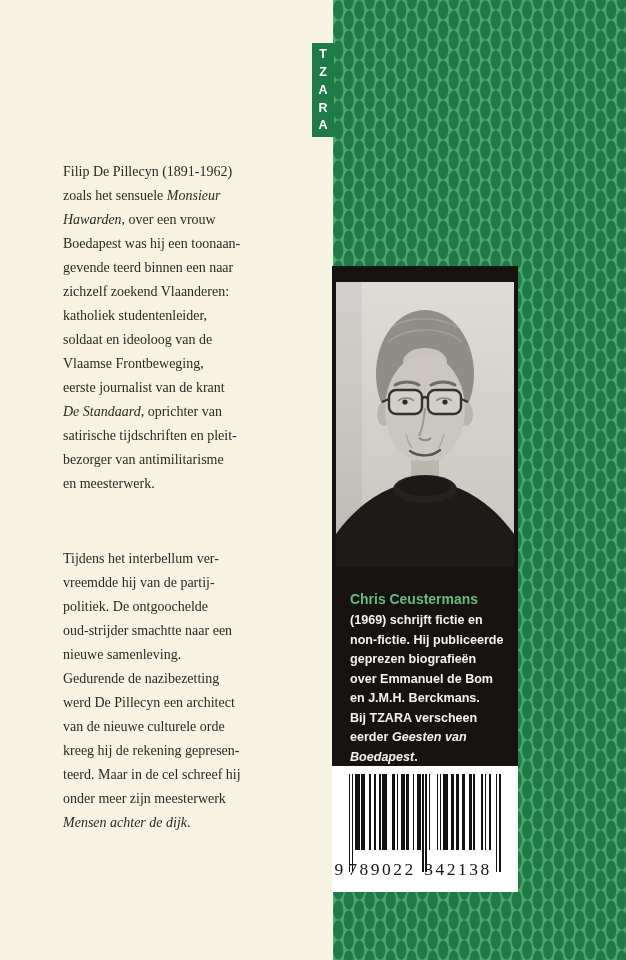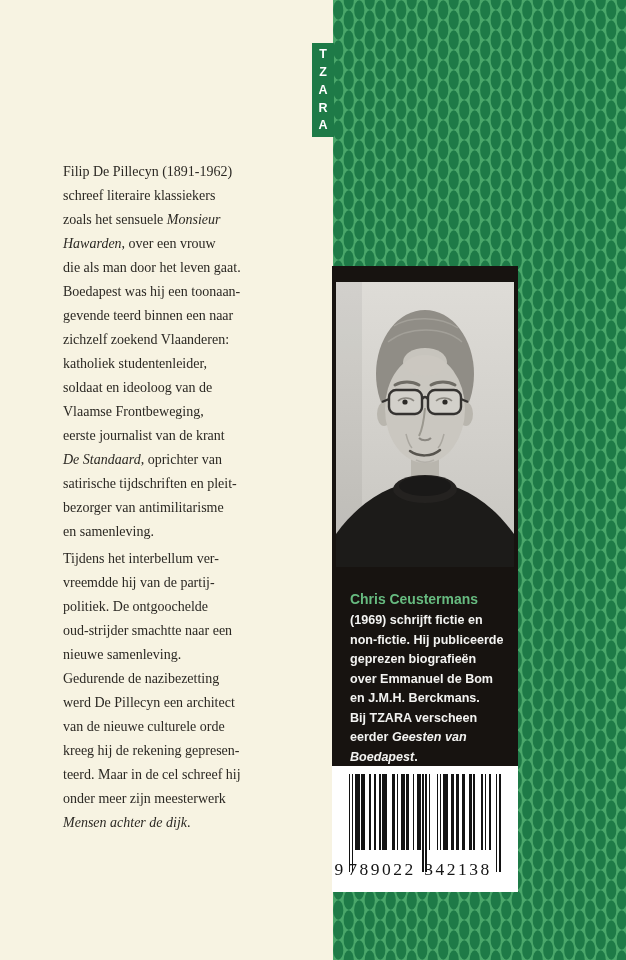--- a/index.html
+++ b/index.html
@@ -63,35 +63,33 @@
   <div class="tzara">
       <div class="tline"><span>T</span></div>
       <div class="tline"><span>Z</span></div>
       <div class="tline"><span>A</span></div>
       <div class="tline"><span>R</span></div>
       <div class="tline"><span>A</span></div>
     </div>
 
   <div class="copy p1">
       <div class="tline"><span>Filip De Pillecyn (1891-1962)</span></div>
-      <div class="tline"><span>schreef literaire klassiekers</span></div>
       <div class="tline"><span>zoals het sensuele </span><i>Monsieur</i></div>
       <div class="tline"><i>Hawarden</i><span>, over een vrouw</span></div>
-      <div class="tline"><span>die als man door het leven gaat.</span></div>
       <div class="tline"><span>Boedapest was hij een toonaan-</span></div>
       <div class="tline"><span>gevende teerd binnen een naar</span></div>
       <div class="tline"><span>zichzelf zoekend Vlaanderen:</span></div>
       <div class="tline"><span>katholiek studentenleider,</span></div>
       <div class="tline"><span>soldaat en ideoloog van de</span></div>
       <div class="tline"><span>Vlaamse Frontbeweging,</span></div>
       <div class="tline"><span>eerste journalist van de krant</span></div>
       <div class="tline"><i>De Standaard</i><span>, oprichter van</span></div>
       <div class="tline"><span>satirische tijdschriften en pleit-</span></div>
       <div class="tline"><span>bezorger van antimilitarisme</span></div>
-      <div class="tline"><span>en samenleving.</span></div>
+      <div class="tline"><span>en meesterwerk.</span></div>
     </div>
   <div class="copy p2">
       <div class="tline"><span>Tijdens het interbellum ver-</span></div>
       <div class="tline"><span>vreemdde hij van de partij-</span></div>
       <div class="tline"><span>politiek. De ontgoochelde</span></div>
       <div class="tline"><span>oud-strijder smachtte naar een</span></div>
       <div class="tline"><span>nieuwe samenleving.</span></div>
       <div class="tline"><span>Gedurende de nazibezetting</span></div>
       <div class="tline"><span>werd De Pillecyn een architect</span></div>
       <div class="tline"><span>van de nieuwe culturele orde</span></div>

